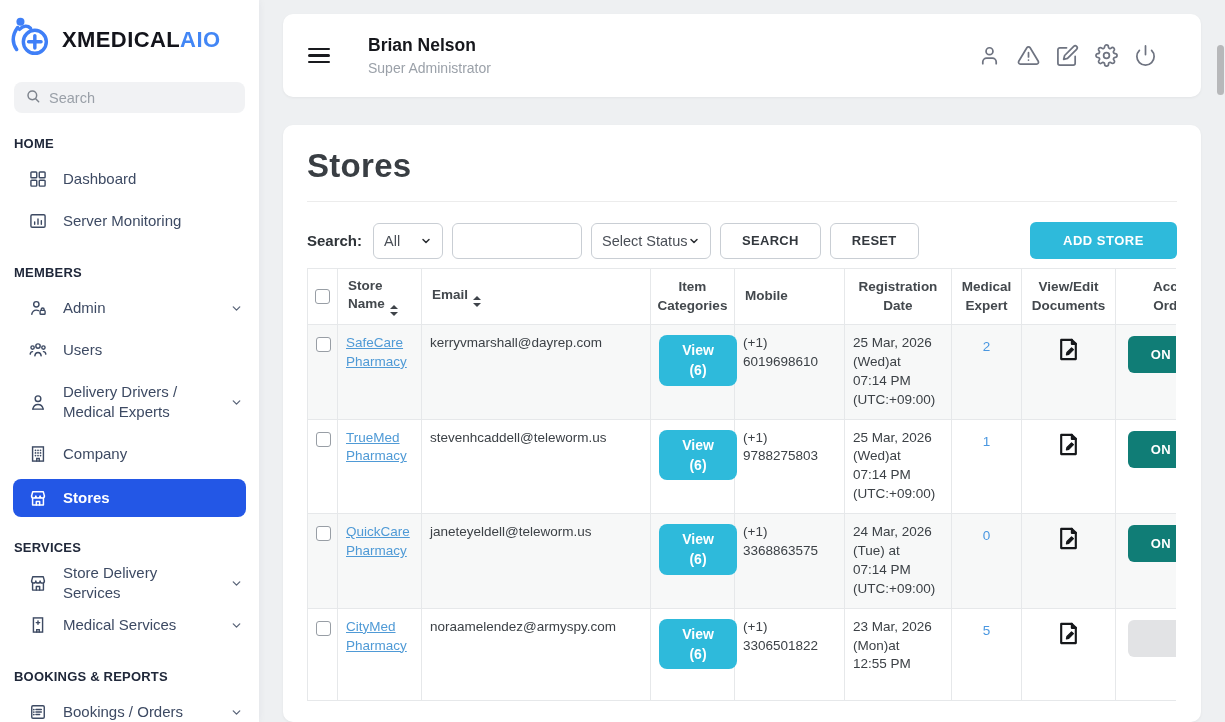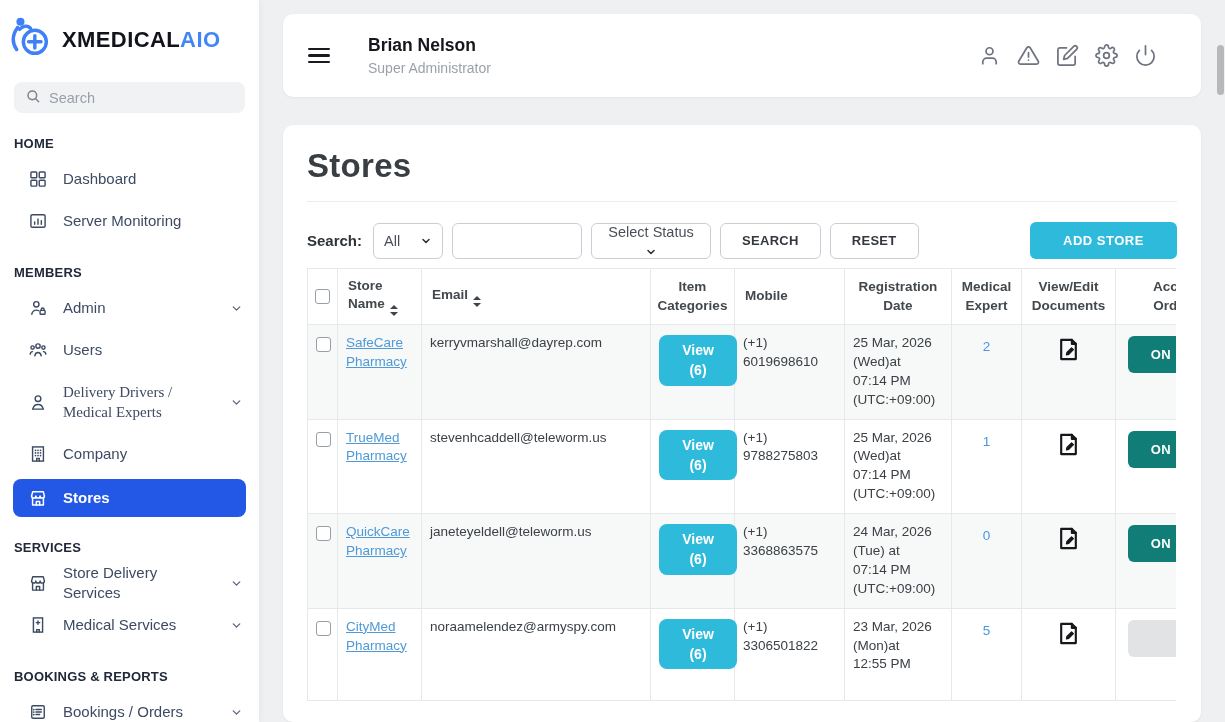--- a/index.html
+++ b/index.html
@@ -25,21 +25,21 @@
     font-family:"Liberation Sans", sans-serif; font-size:14.5px; color:#4a4f57;
   }
   .side-search input::placeholder { color:#9aa0a8; }
   .sec-label { margin:23px 14px 7px; font-size:13px; font-weight:700; color:#20283a; letter-spacing:.2px; }
   .nav-item {
     display:flex; align-items:center; gap:15px; min-height:42px;
     padding:0 16px 0 28px; color:#3d4a63; font-size:15px; cursor:pointer;
   }
   .nav-item .lbl { white-space:pre-line; line-height:1.35; }
   .nav-item .chev { margin-left:auto; display:flex; }
-  .nav-item.two { min-height:62px;font-family:Liberation Serif, serif; }
+  .nav-item.two { min-height:62px; }
   .nav-item.active {
     background:#2357e6; color:#ffffff; border-radius:8px;
     margin:4px 13px; min-height:38px; padding-left:15px; font-weight:600;
   }
   .nicon { flex:0 0 20px; display:flex; }
   
   .hdr-card {
     position:absolute; left:283px; top:14px; width:918px; height:83px;
     background:#fff; border-radius:10px; box-shadow:0 1px 3px rgba(0,0,0,.05);
     display:flex; align-items:center; z-index:1;
@@ -60,21 +60,21 @@
   .title-rule { margin:16px 24px 0; border-top:1px solid #ececec; }
   
   .filter-row { margin:20px 24px 0; display:flex; align-items:center; gap:9px; height:37px; }
   .filter-label { font-size:15px; font-weight:700; color:#2e3338; margin-right:2px; }
   .sel {
     height:36px; border:1px solid #c9ced4; border-radius:6px; background:#fff;
     display:flex; align-items:center; justify-content:space-between;
     padding:0 10px; font-size:14.5px; color:#4a4f57; cursor:pointer;
   }
   .sel-all { width:70px; }
-  .sel-status { width:120px;flex-direction:column; }
+  .sel-status { width:120px; }
   .sel-action { width:132px; }
   .txt-input {
     height:36px; width:130px; border:1px solid #c9ced4; border-radius:6px;
     padding:0 10px; font-family:"Liberation Sans", sans-serif; font-size:14px; color:#4a4f57; outline:none;
   }
   .btn-outline {
     height:36px; border:1px solid #c9ced4; border-radius:6px; background:#fff;
     font-family:"Liberation Sans", sans-serif; font-size:13px; font-weight:700; letter-spacing:.3px;
     color:#33383e; padding:0 21px; cursor:pointer;
   }

